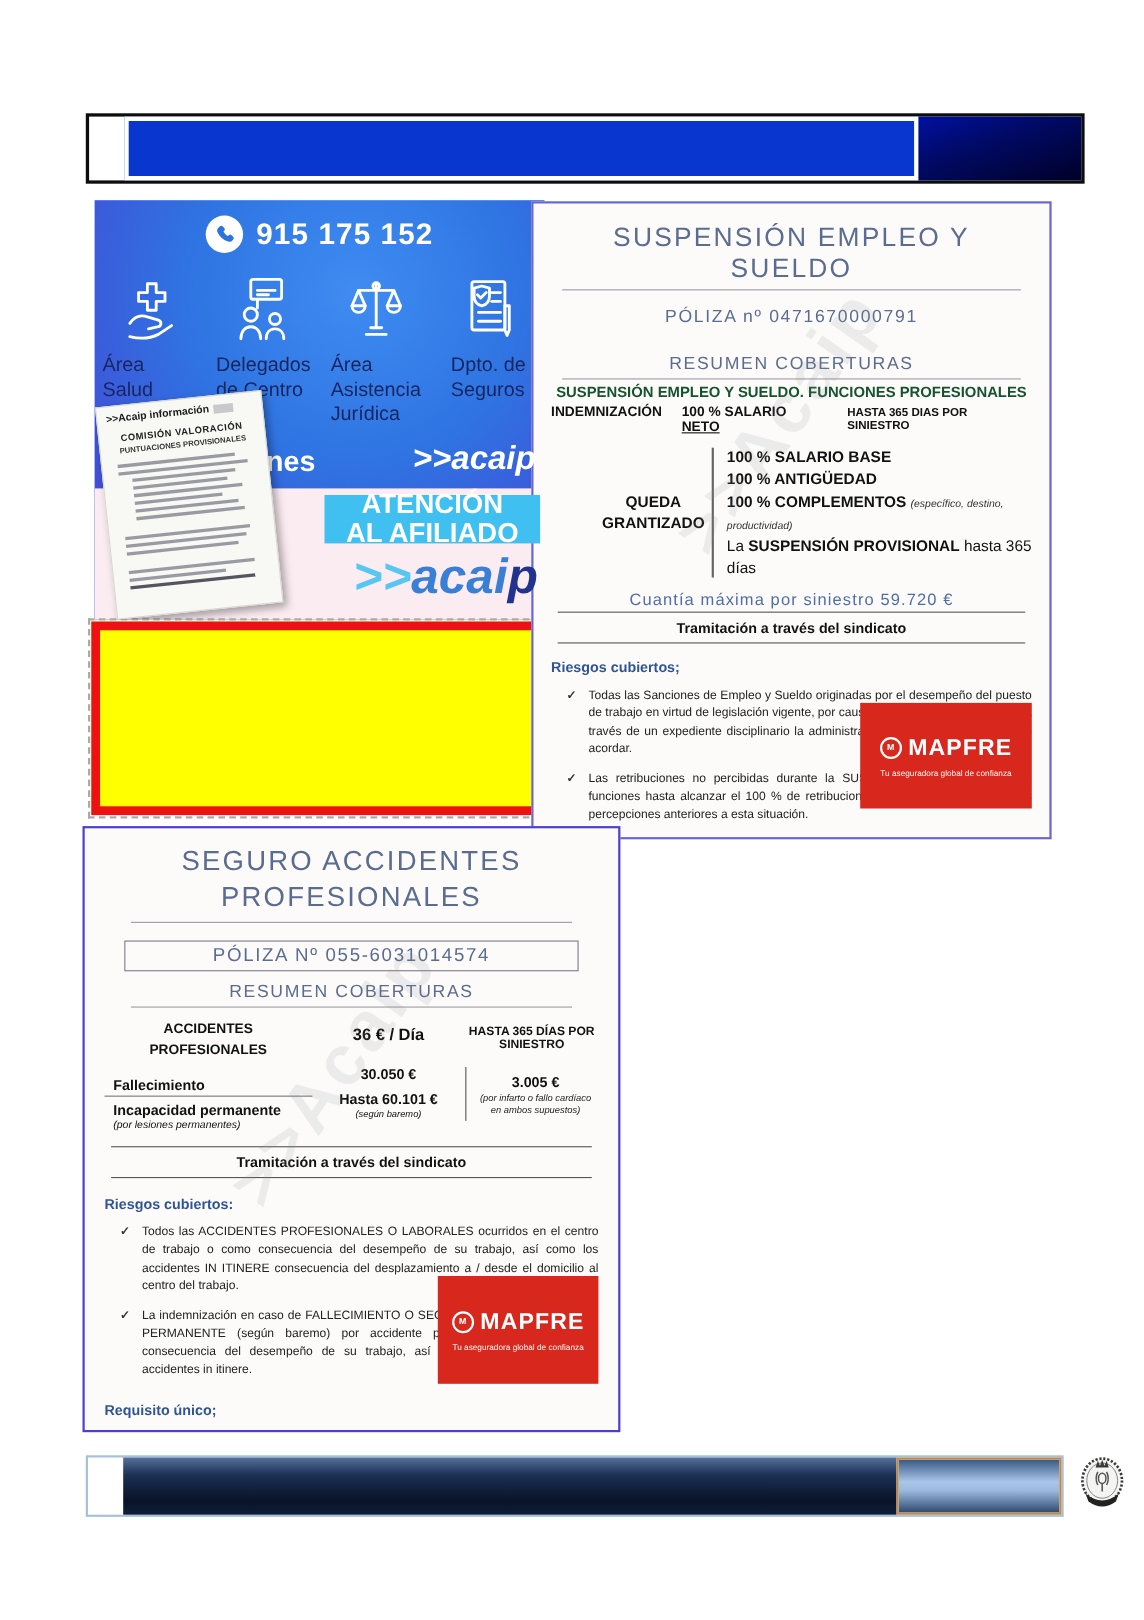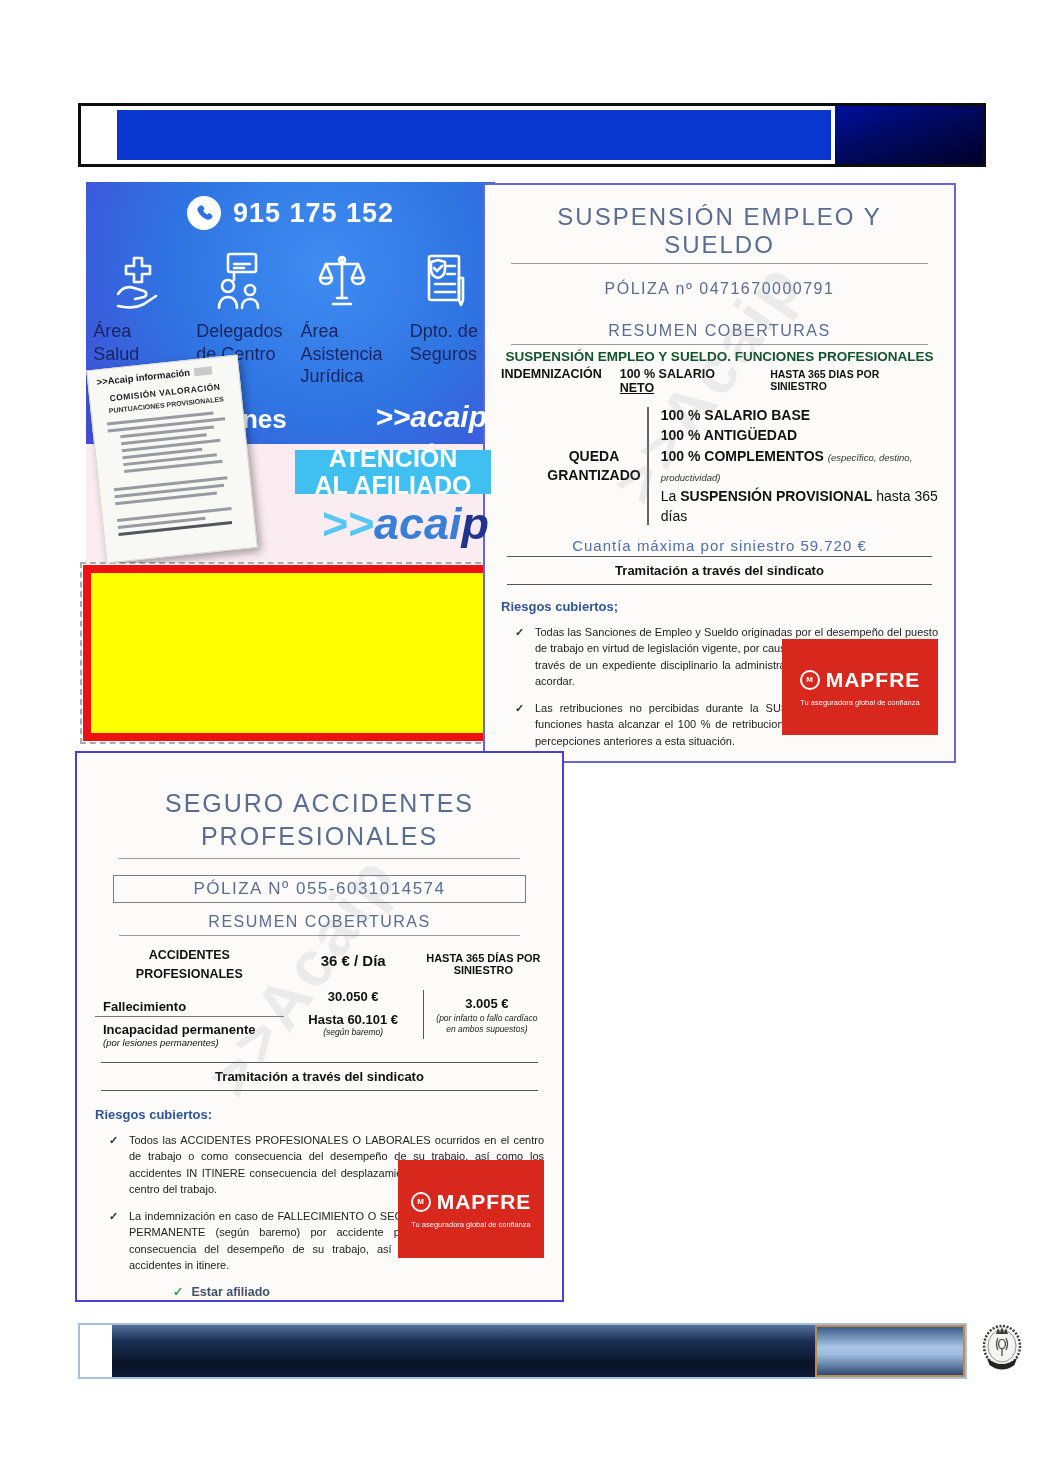--- a/index.html
+++ b/index.html
@@ -85,21 +85,21 @@
   .queda-left{width:120px;display:flex;align-items:center;justify-content:center;font-weight:bold;font-size:14px;
     color:#111;text-align:center;line-height:1.35;}
   .queda-divider{width:2px;background:#666;margin:2px 0;}
   .queda-right{padding-left:12px;font-weight:bold;font-size:14px;color:#111;line-height:1.45;}
   .queda-note{font-weight:normal;font-style:italic;font-size:9.5px;color:#333;}
   .cuantia{font-size:15px;color:#4f6ea8;letter-spacing:1px;text-align:center;margin-top:10px;font-weight:500;}
   .tram{font-weight:bold;font-size:13px;color:#111;text-align:center;padding:4px 0;}
 
   
   .acc{left:75px;top:751px;width:489px;height:551px;border:2px solid #4a3fd0;padding:14px 18px;}
-  .acc .doc-title{font-size:25px;line-height:1.3;margin-top:20px;}
+  .acc .doc-title{font-size:25px;line-height:1.3;margin-top:0;}
   .poliza-box{border:1.5px solid #7a7a88;margin:16px 18px 0 18px;padding:3px 0;text-align:center;font-size:17px;}
   .acc .resumen{font-size:16px;margin-top:10px;}
   .cov-grid{display:flex;margin-top:10px;}
   .cov-col1{width:42%;}
   .cov-col2{width:31%;text-align:center;}
   .cov-col3{width:27%;text-align:center;border-left:1.5px solid #555;padding-top:28px;box-sizing:border-box;}
   .cov-acc-label{font-weight:bold;font-size:12.5px;color:#111;text-align:center;line-height:1.5;}
   .cov-rate{font-weight:bold;font-size:15px;color:#111;margin-top:6px;}
   .cov-hasta{font-weight:bold;font-size:11px;color:#111;margin-top:10px;}
   .cov-row-label{font-weight:bold;font-size:13px;color:#111;padding:5px 4px 2px 8px;border-bottom:1.3px solid #777;}
@@ -321,20 +321,21 @@
   </div>
 
   <div class="rule-dark" style="margin-top:12px;"></div>
   <div class="tram">Tramitación a través del sindicato</div>
   <div class="rule-dark"></div>
 
   <div class="blue-heading underlined" style="margin-top:16px;">Riesgos cubiertos:</div>
   <div class="risk-item"><span class="risk-check">✓</span><span>Todos las ACCIDENTES PROFESIONALES O LABORALES ocurridos en el centro de trabajo o como consecuencia del desempeño de su trabajo, así como los accidentes IN ITINERE consecuencia del desplazamiento a / desde el domicilio al centro del trabajo.</span></div>
   <div class="risk-item"><span class="risk-check">✓</span><span>La indemnización en caso de FALLECIMIENTO O SECUELAS POR INCAPACIDAD PERMANENTE (según baremo) por accidente profesional o laboral como consecuencia del desempeño de su trabajo, así como consecuencia de los accidentes in itinere.</span></div>
 
+  <div class="blue-heading underlined" style="margin-top:20px;">Requisito único;</div>
   <div class="afiliado-row"><span class="green">✓</span><span>Estar afiliado</span></div>
 
   <div class="mapfre" style="right:18px;bottom:42px;width:146px;height:98px;">
     <div class="mapfre-row">
       <span class="mapfre-ring">M</span>
       <span class="mapfre-name">MAPFRE</span>
     </div>
     <div class="mapfre-tag">Tu aseguradora global de confianza</div>
   </div>
 </div>

